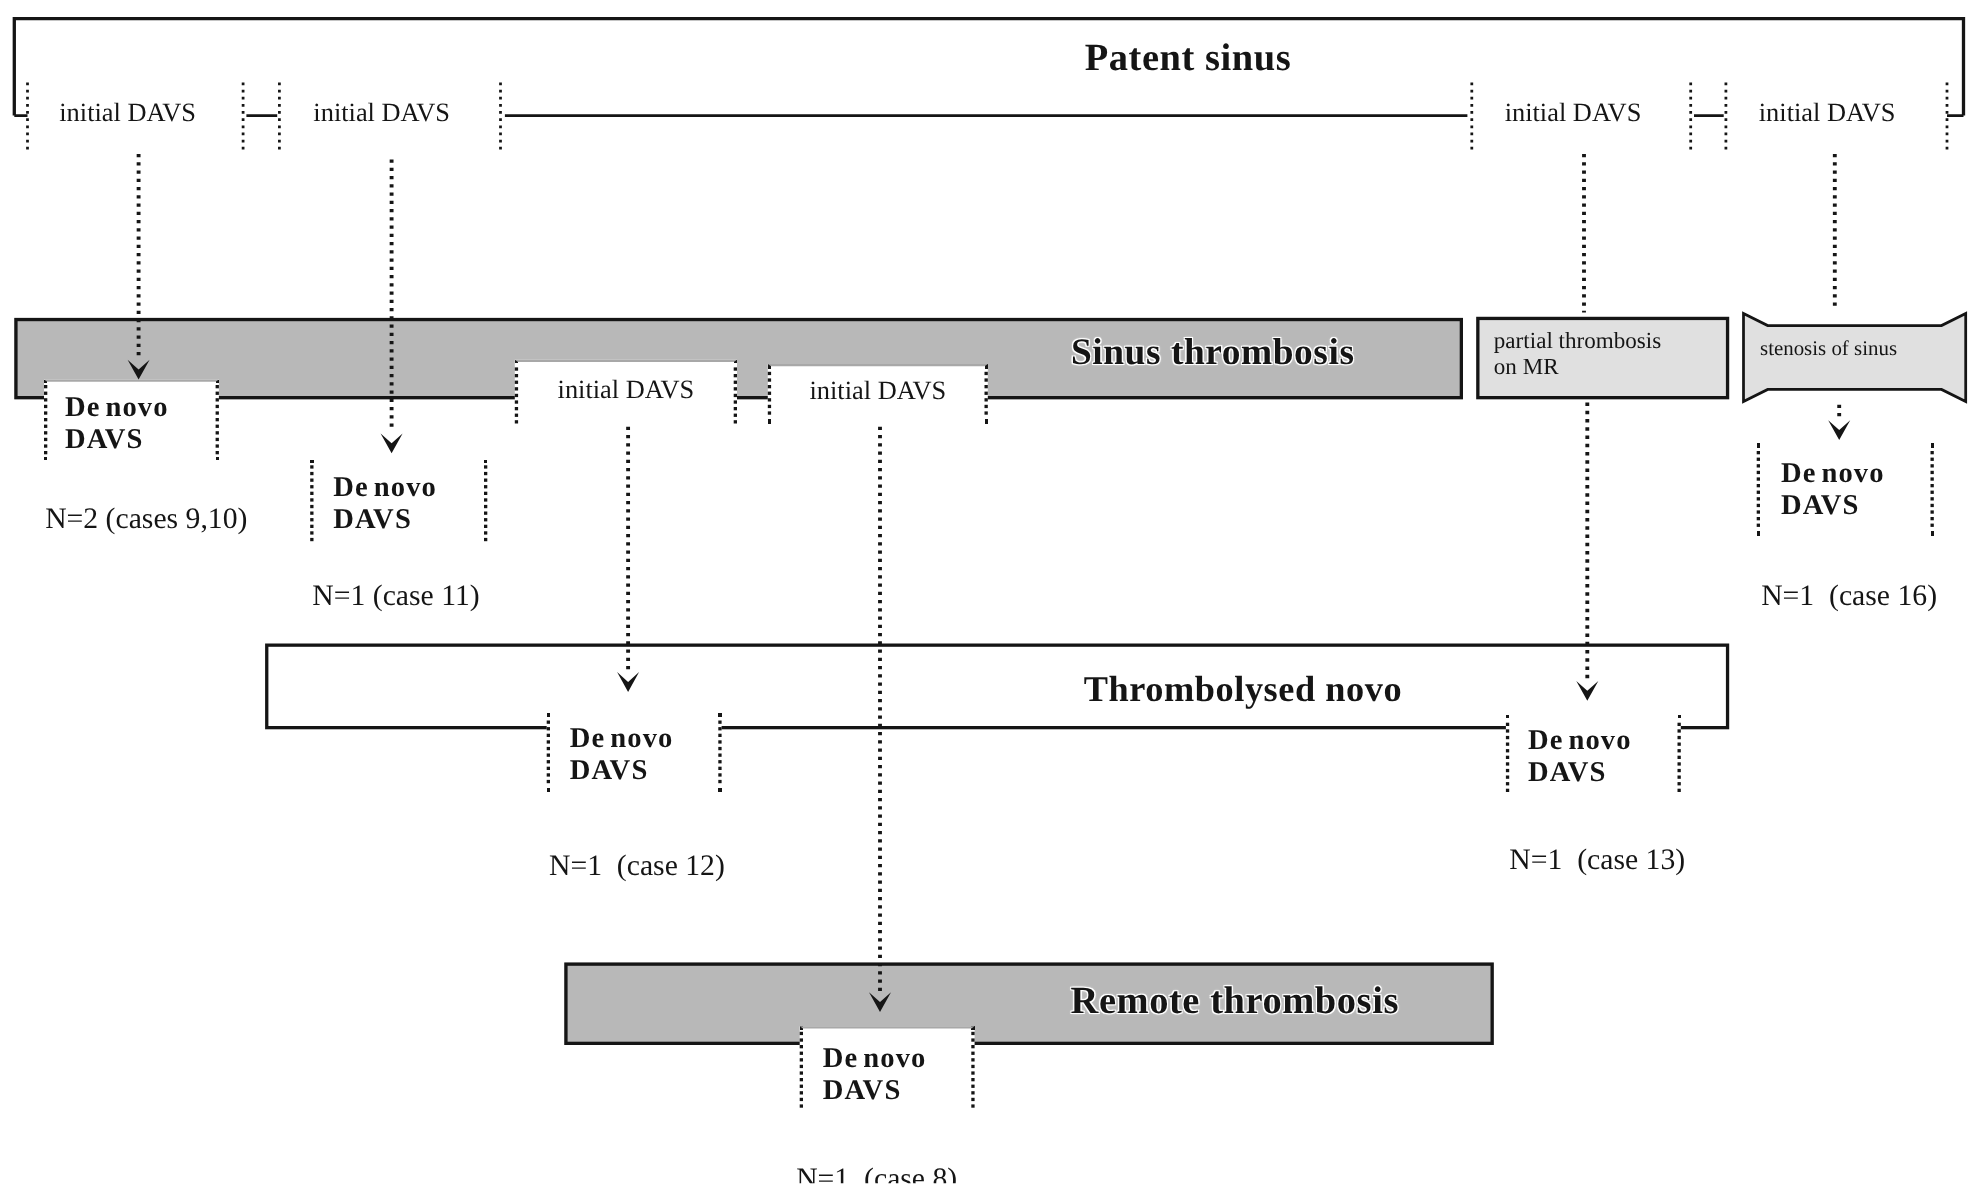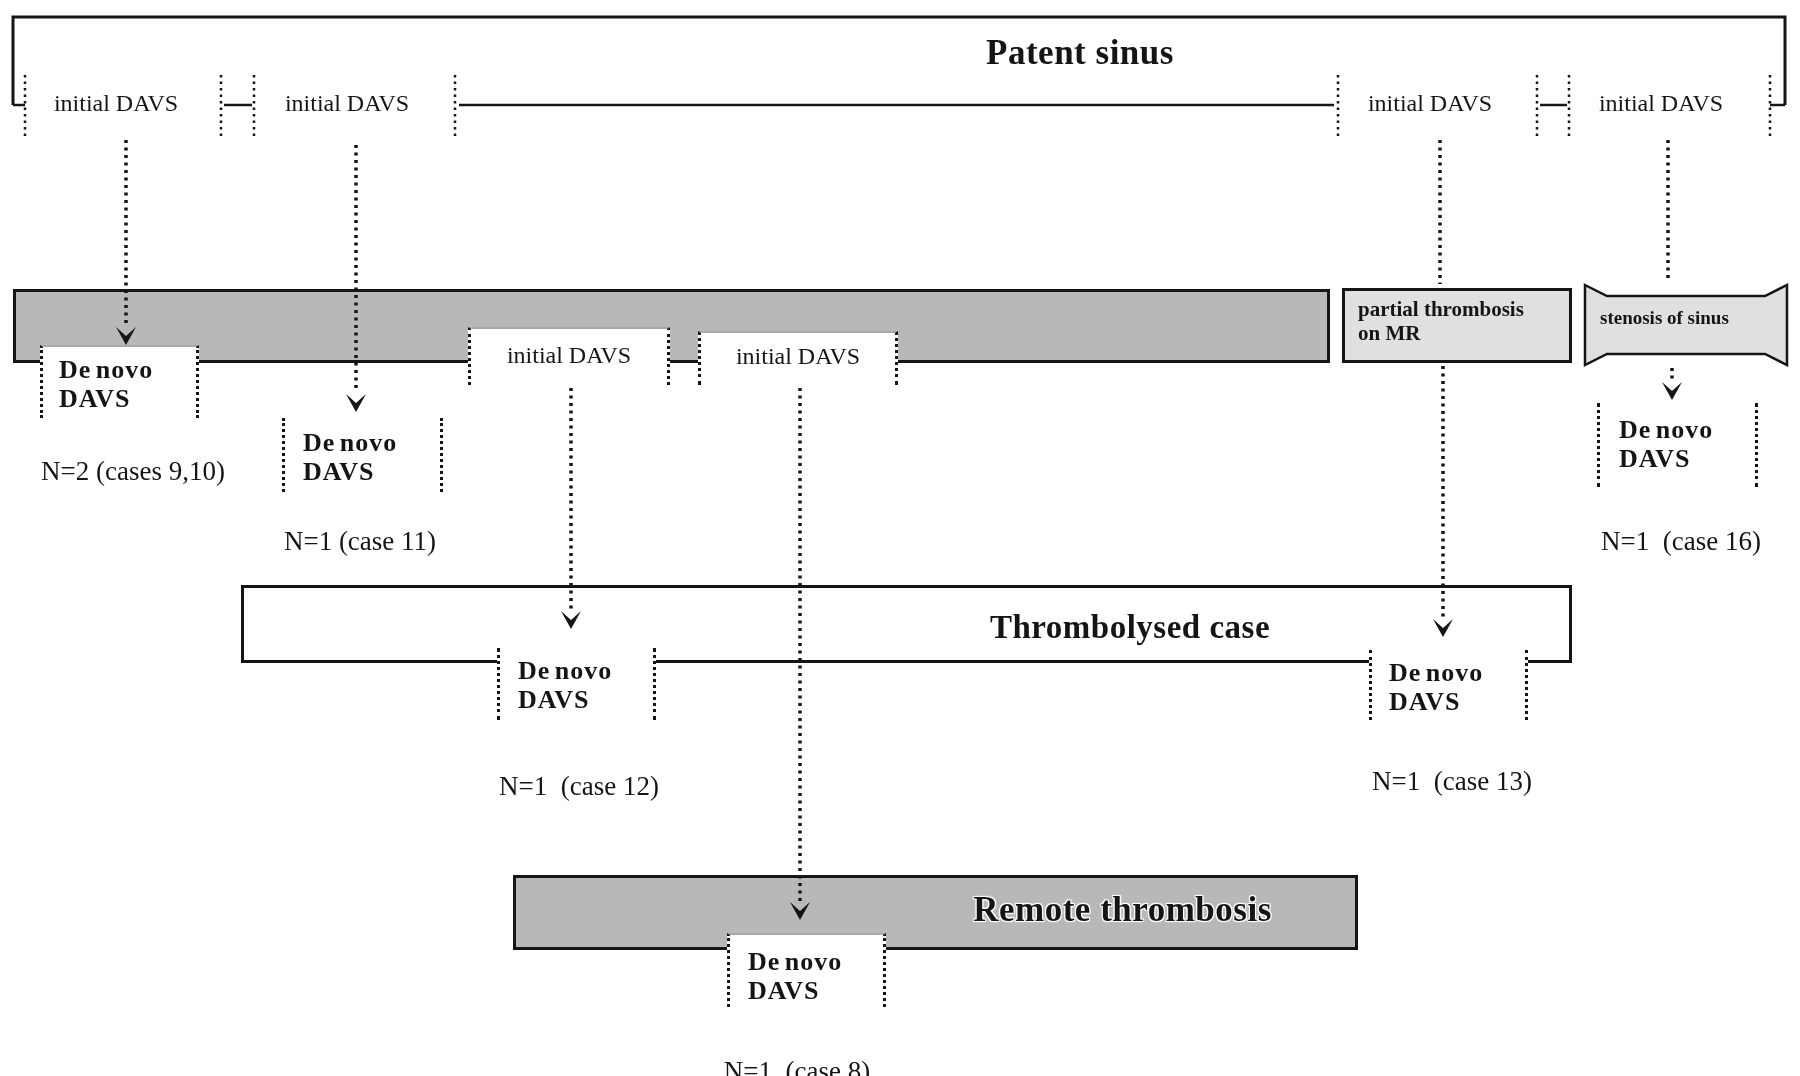--- a/index.html
+++ b/index.html
@@ -27,21 +27,21 @@
   }
   .stage-title{
     font-weight:bold;text-align:center;letter-spacing:.5px;
     text-shadow:0 0 2px #fff,0 0 3px #fff,1px 1px 0 #fff,-1px -1px 0 #fff,1px -1px 0 #fff,-1px 1px 0 #fff;
     z-index:3;white-space:nowrap;
   }
   .cond-box{
     box-sizing:border-box;background:var(--light-box-fill,#e0e0e0);
     border:3px solid var(--line,#151515);z-index:2;
   }
-  .cond-text{font-weight:bold;font-size:21px;line-height:24px;z-index:3;}
+  .cond-text{font-weight:normal;font-size:21px;line-height:24px;z-index:3;}
   
   .dotted-box{
     box-sizing:border-box;z-index:3;
     border-left:3px dotted var(--line,#151515);
     border-right:3px dotted var(--line,#151515);
   }
   .on-bar{background:#fff;border-top:2px solid #a8a8a8;}
   .on-white{background:transparent;}
   .covers-border{background:#fff;}
   .denovo-line{
@@ -118,31 +118,32 @@
   </svg>
 
   <div class="abs stage-title" style="left:930px;top:33px;width:300px;font-size:35px;">Patent sinus</div>
 
   <div class="abs initial-label" style="left:36px;top:90px;width:160px;">initial DAVS</div>
   <div class="abs initial-label" style="left:267px;top:90px;width:160px;">initial DAVS</div>
   <div class="abs initial-label" style="left:1350px;top:90px;width:160px;">initial DAVS</div>
   <div class="abs initial-label" style="left:1581px;top:90px;width:160px;">initial DAVS</div>
 
   <div class="abs stage-bar" style="left:13px;top:289px;width:1317px;height:74px;"></div>
+  <div class="abs stage-title" style="left:945px;top:302px;width:315px;font-size:34px;">Sinus thrombosis</div>
 
   <div class="abs cond-box" style="left:1342px;top:288px;width:230px;height:75px;"></div>
   <div class="abs cond-text" style="left:1358px;top:297px;width:210px;">
     <div>partial thrombosis</div>
     <div>on MR</div>
   </div>
 
   <div class="abs cond-text" style="left:1600px;top:306px;width:176px;font-size:19px;text-align:left;z-index:5;">stenosis of sinus</div>
 
   <div class="abs stage-outline" style="left:241px;top:585px;width:1331px;height:78px;"></div>
-  <div class="abs stage-title" style="left:945px;top:609px;width:370px;font-size:33px;">Thrombolysed case</div>
+  <div class="abs stage-title" style="left:945px;top:609px;width:370px;font-size:33px;">Thrombolysed novo</div>
 
   <div class="abs stage-bar" style="left:513px;top:875px;width:845px;height:75px;"></div>
   <div class="abs stage-title" style="left:950px;top:890px;width:345px;font-size:35px;">Remote thrombosis</div>
 
   <div class="abs dotted-box on-bar" style="left:468px;top:327px;width:202px;height:58px;padding-top:13px;">
     <div class="initial-label">initial DAVS</div>
   </div>
   <div class="abs dotted-box on-bar" style="left:698px;top:331px;width:200px;height:54px;padding-top:10px;">
     <div class="initial-label">initial DAVS</div>
   </div>

